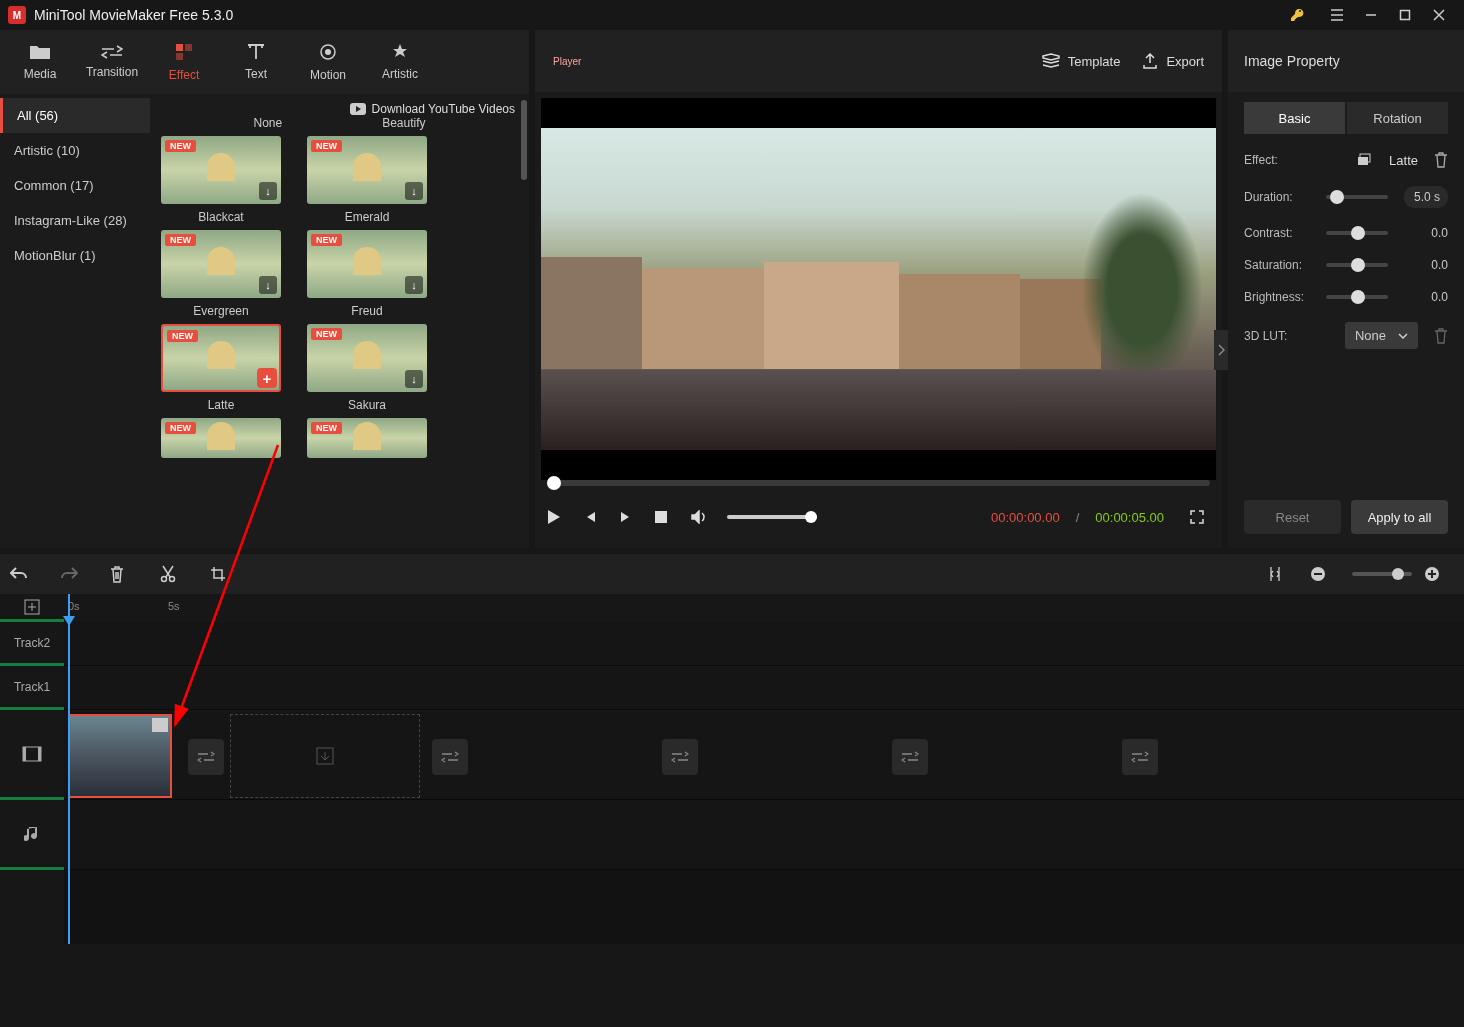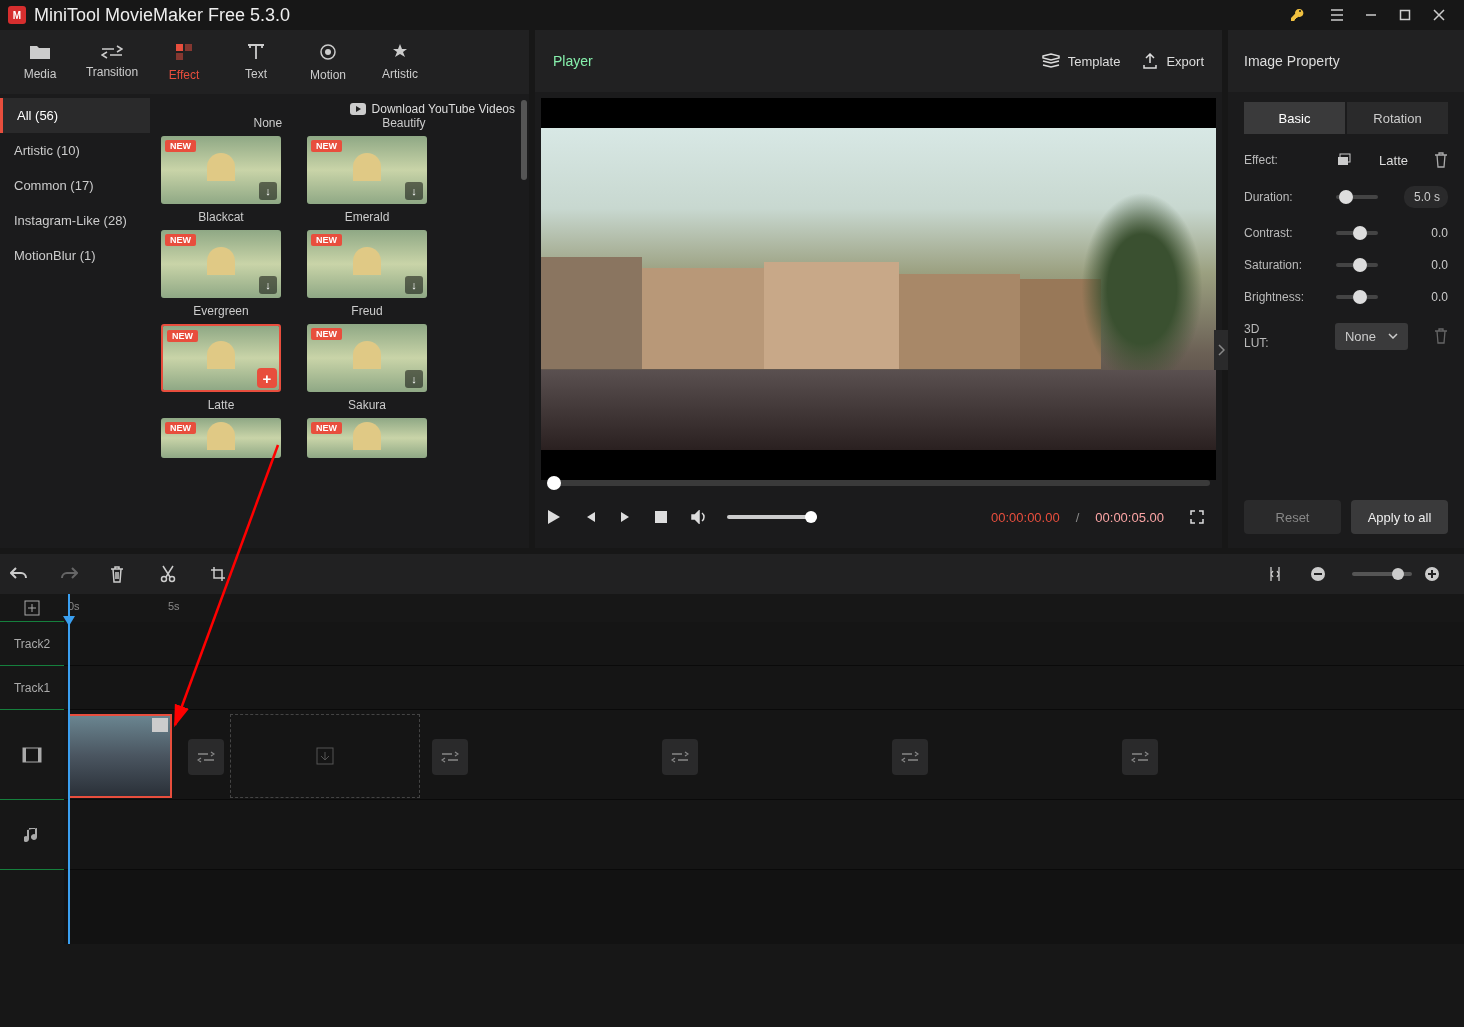--- a/index.html
+++ b/index.html
@@ -1,21 +1,21 @@
 <!DOCTYPE html>
 <html><head>
 <meta charset="utf-8">
 <style>
 * { box-sizing: border-box; margin: 0; padding: 0; font-family: -apple-system, BlinkMacSystemFont, "Segoe UI", Arial, sans-serif; user-select: none; }
 body { background: #171717; color: #ccc; width: 1464px; height: 1027px; overflow: hidden; font-size: 13px; }
 
 
 .titlebar { height: 30px; background: #171717; display: flex; align-items: center; padding: 0 8px; }
 .titlebar .logo { width: 18px; height: 18px; background: #d62e2e; border-radius: 3px; margin-right: 8px; display: flex; align-items: center; justify-content: center; color: #fff; font-size: 10px; font-weight: bold; }
-.titlebar .title { color: #eee; font-size: 18px; font-weight: 500; }
+.titlebar .title { color: #eee; font-size: 14px; font-weight: 500; }
 .titlebar .spacer { flex: 1; }
 .titlebar .win-icon { width: 34px; height: 30px; display: flex; align-items: center; justify-content: center; color: #ccc; cursor: pointer; }
 .titlebar .key-icon { color: #f0c040; margin-right: 6px; }
 
 
 .main { display: flex; height: 518px; }
 .left-panel { width: 529px; background: #1b1b1c; display: flex; flex-direction: column; }
 .center-panel { flex: 1; background: #1b1b1c; margin-left: 6px; display: flex; flex-direction: column; }
 .right-panel { width: 236px; background: #1b1b1c; margin-left: 6px; display: flex; flex-direction: column; }
 
@@ -41,21 +41,21 @@
 .thumb.selected { border: 2px solid #e84e3d; }
 .thumb .new-badge { position: absolute; top: 4px; left: 4px; background: #e84e3d; color: #fff; font-size: 9px; padding: 1px 5px; border-radius: 2px; font-weight: bold; }
 .thumb .dl-icon { position: absolute; bottom: 4px; right: 4px; width: 18px; height: 18px; background: rgba(0,0,0,0.5); border-radius: 3px; display: flex; align-items: center; justify-content: center; color: #fff; font-size: 11px; }
 .thumb .add-icon { position: absolute; bottom: 2px; right: 2px; width: 20px; height: 20px; background: #e84e3d; border-radius: 4px; display: flex; align-items: center; justify-content: center; color: #fff; font-size: 15px; font-weight: bold; }
 .thumb-inner { width: 100%; height: 100%; background: linear-gradient(to bottom, #8fa885 0%, #c9d4a8 50%, #8fa885 100%); position: relative; }
 .thumb-fig { position: absolute; left: 50%; top: 45%; transform: translate(-50%,-50%); width: 28px; height: 28px; background: #e0c985; border-radius: 50% 50% 0 0; }
 .effect-name { color: #ccc; font-size: 12px; margin-top: 6px; }
 
 
 .player-header { height: 62px; background: #212122; display: flex; align-items: center; padding: 0 18px; }
-.player-header .ptitle { color: #86efac; font-size: 14px; }
+.player-header .ptitle { color: #fca5a5; font-size: 10px; }
 .player-header .spacer { flex: 1; }
 .player-btn { display: flex; align-items: center; gap: 8px; color: #ddd; cursor: pointer; margin-left: 22px; font-size: 13px; }
 
 .player-body { flex: 1; background: #000; margin: 6px 6px 0 6px; position: relative; }
 .player-video { position: absolute; top: 30px; bottom: 30px; left: 0; right: 0; background: linear-gradient(to bottom, #d8e8e5 0%, #c8d8d0 25%, #9ba080 45%, #6b6055 70%, #3a3030 100%); }
 .buildings { position: absolute; top: 40%; left: 0; right: 0; height: 35%; }
 .bldg { position: absolute; bottom: 0; background: #a08870; }
 .bldg.b1 { left: 0; width: 15%; height: 100%; background: #8a7560; }
 .bldg.b2 { left: 15%; width: 18%; height: 90%; background: #b89878; }
 .bldg.b3 { left: 33%; width: 20%; height: 95%; background: #c8a888; }
@@ -66,29 +66,29 @@
 
 .player-controls { height: 62px; display: flex; align-items: center; padding: 0 12px; gap: 16px; }
 .progress-wrap { padding: 0 12px; }
 .progress-bar { height: 6px; background: #3a3a3a; border-radius: 3px; position: relative; }
 .progress-knob { position: absolute; left: 0; top: -4px; width: 14px; height: 14px; background: #fff; border-radius: 50%; }
 .pctl-icon { color: #ddd; cursor: pointer; font-size: 15px; width: 20px; text-align: center; }
 .vol-bar { width: 90px; height: 4px; background: #ccc; border-radius: 2px; position: relative; }
 .vol-knob { position: absolute; right: 0; top: -4px; width: 12px; height: 12px; background: #fff; border-radius: 50%; }
 .time-cur { color: #e84e3d; font-size: 13px; margin-left: auto; }
 .time-sep { color: #888; }
-.time-tot { color: #fca5a5; font-size: 13px; }
+.time-tot { color: #84cc16; font-size: 13px; }
 
 
 .prop-header { height: 62px; background: #212122; display: flex; align-items: center; padding: 0 16px; color: #ddd; font-size: 14px; }
 .prop-body { flex: 1; padding: 10px 16px; display: flex; flex-direction: column; gap: 18px; }
 .tab-row { display: flex; gap: 2px; }
 .tab-btn { flex: 1; height: 32px; display: flex; align-items: center; justify-content: center; background: #2a2a2b; color: #ccc; cursor: pointer; }
 .tab-btn.active { background: #3a3a3b; color: #fff; }
-.prop-row { display: flex; align-items: center; gap: 26px; }
+.prop-row { display: flex; align-items: center; gap: 16px; }
 .prop-label { width: 66px; color: #bbb; font-size: 12px; }
 .slider { flex: 1; height: 4px; background: #444; border-radius: 2px; position: relative; }
 .slider-knob { position: absolute; top: -5px; width: 14px; height: 14px; background: #ddd; border-radius: 50%; left: 40%; }
 .slider-knob.start { left: 6%; }
 .prop-val { width: 44px; text-align: right; color: #ccc; font-size: 12px; }
 .prop-val-box { background: #2a2a2b; padding: 4px 8px; border-radius: 10px; }
 .select-box { background: #3a3a3b; padding: 6px 10px; border-radius: 3px; color: #ccc; display: flex; align-items: center; gap: 12px; cursor: pointer; }
 .prop-footer { margin-top: auto; display: flex; gap: 10px; padding-bottom: 4px; }
 .pbtn { flex: 1; height: 34px; display: flex; align-items: center; justify-content: center; background: #2a2a2b; color: #888; border-radius: 4px; cursor: pointer; }
 .pbtn.primary { background: #3a3a3b; color: #eee; }
@@ -99,21 +99,21 @@
 
 .tl-toolbar { height: 40px; background: #212122; display: flex; align-items: center; padding: 0 10px; gap: 20px; margin-top: 6px; }
 .tl-tool { color: #ccc; cursor: pointer; font-size: 16px; width: 30px; text-align: center; }
 .tl-zoom { margin-left: auto; display: flex; align-items: center; gap: 12px; }
 .zoom-bar { width: 60px; height: 4px; background: #555; border-radius: 2px; position: relative; }
 .zoom-knob { position: absolute; right: 8px; top: -4px; width: 12px; height: 12px; background: #ccc; border-radius: 50%; }
 
 
 .timeline { background: #171717; height: 350px; display: flex; }
 .tl-labels { width: 64px; background: #171717; }
-.tl-label { height: 44px; display: flex; align-items: center; justify-content: center; color: #aaa; font-size: 12px; border-bottom: 1px solid #15803d; }
+.tl-label { height: 44px; display: flex; align-items: center; justify-content: center; color: #aaa; font-size: 12px; border-bottom: 3px solid #15803d; }
 .tl-label.tall { height: 90px; }
 .tl-body { flex: 1; position: relative; background: #121212; }
 .ruler { height: 28px; background: #171717; position: relative; }
 .ruler-mark { position: absolute; top: 6px; color: #888; font-size: 11px; }
 .playhead { position: absolute; left: 4px; top: 0; bottom: 0; width: 2px; background: #3a9ff0; z-index: 4; }
 .playhead::before { content: ''; position: absolute; top: 22px; left: -5px; width: 12px; height: 10px; background: #3a9ff0; clip-path: polygon(0 0, 100% 0, 50% 100%); }
 .tl-track { height: 44px; border-bottom: 1px solid #0a0a0a; background: #151515; }
 .tl-track.tall { height: 90px; }
 .clip { position: absolute; top: 120px; left: 4px; width: 104px; height: 84px; border: 2px solid #e84e3d; background: linear-gradient(to bottom, #6a8590, #4a5560, #2a3038); cursor: pointer; }
 .clip-icon { position: absolute; top: 2px; right: 2px; width: 16px; height: 14px; background: #ccc; }

